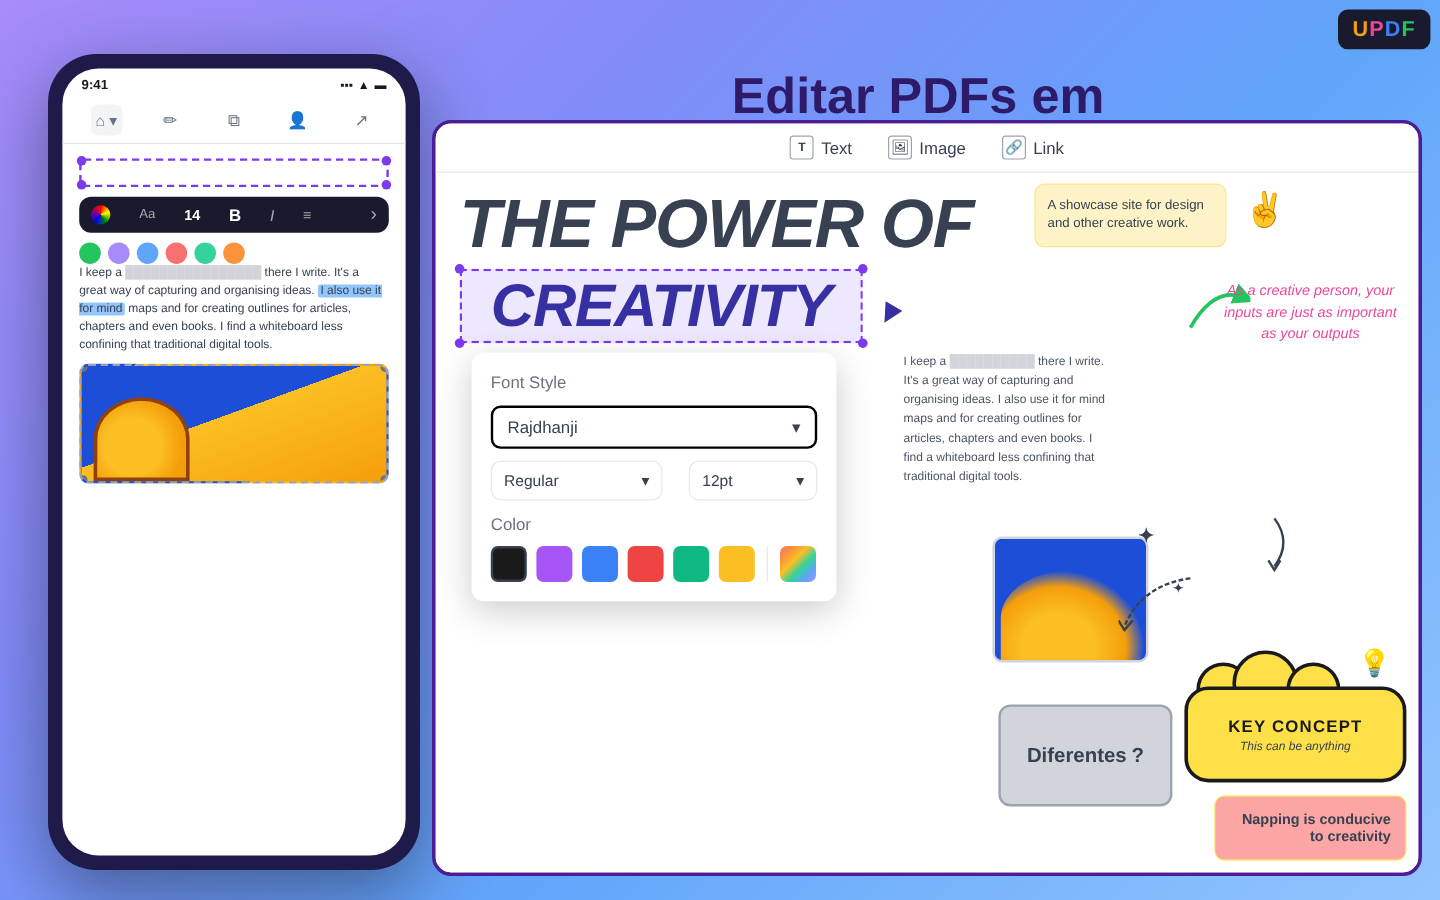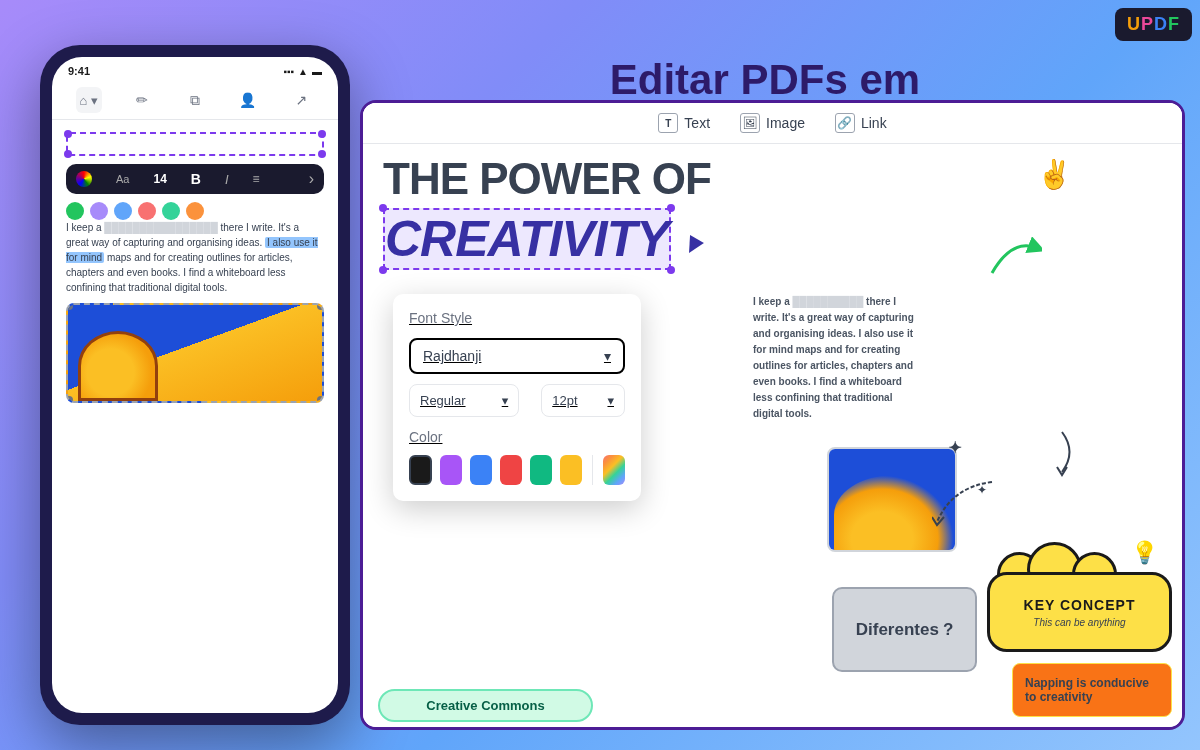--- a/index.html
+++ b/index.html
@@ -248,27 +248,26 @@
     .tablet-content {
       padding: 10px 20px;
       position: relative;
     }
 
     
     .font-panel {
       position: absolute;
       top: 150px;
       left: 30px;
-      width: 248px;
+      width: 304px;
       background: white;
       border-radius: 10px;
       box-shadow: 0 8px 30px rgba(0,0,0,0.2);
       padding: 16px;
       z-index: 10;
-      text-decoration: underline;
     }
     .font-panel-title {
       font-size: 14px;
       color: #6b7280;
       margin-bottom: 12px;
     }
     .font-select {
       width: 100%;
       padding: 8px 12px;
       border: 2px solid #000000;
@@ -428,25 +427,25 @@
       <div class="toolbar-item">
         <div class="icon-box" style="border:1.5px solid #9ca3af;border-radius:3px;font-size:12px;">🔗</div>
         <span>Link</span>
       </div>
       <div style="flex:1"></div>
     </div>
 
     <div class="tablet-content">
       
       <div style="margin-bottom:4px;">
-        <span style="font-size:44px;font-weight:900;color:#374151;letter-spacing:-1px;">THE POWER OF</span>
+        <span style="font-size:57px;font-weight:900;color:#374151;font-style:italic;letter-spacing:-1px;">THE POWER OF</span>
       </div>
       
       <div style="position:relative;margin-bottom:8px;display:inline-block;">
-        <span style="font-size:50px;font-weight:900;color:#3730a3;font-style:italic;letter-spacing:-1px;background:rgba(167,139,250,0.2);padding:0 0;border:2px dashed #7c3aed;border-radius:2px;display:inline-block;">CREATIVITY</span>
+        <span style="font-size:50px;font-weight:900;color:#3730a3;font-style:italic;letter-spacing:-1px;background:rgba(167,139,250,0.2);padding:0 24px;border:2px dashed #7c3aed;border-radius:2px;display:inline-block;">CREATIVITY</span>
         
         <div style="position:absolute;top:-4px;left:-4px;width:8px;height:8px;background:#7c3aed;border-radius:50%;"></div>
         <div style="position:absolute;top:-4px;right:-4px;width:8px;height:8px;background:#7c3aed;border-radius:50%;"></div>
         <div style="position:absolute;bottom:-4px;left:-4px;width:8px;height:8px;background:#7c3aed;border-radius:50%;"></div>
         <div style="position:absolute;bottom:-4px;right:-4px;width:8px;height:8px;background:#7c3aed;border-radius:50%;"></div>
         
         <div class="cursor" style="right:-30px;top:30px;"></div>
       </div>
 
       
@@ -473,37 +472,43 @@
           <div class="color-swatch-lg" style="background:#3b82f6;"></div>
           <div class="color-swatch-lg" style="background:#ef4444;"></div>
           <div class="color-swatch-lg" style="background:#10b981;"></div>
           <div class="color-swatch-lg" style="background:#fbbf24;"></div>
           <div style="width:1px;height:30px;background:#e5e7eb;margin:0 2px;"></div>
           <div class="color-more"></div>
         </div>
       </div>
 
       
-      <div style="position:absolute;top:150px;left:390px;width:170px;font-size:10px;color:#4b5563;line-height:1.6;font-weight:bold;">
+      <div style="position:absolute;top:150px;left:390px;width:170px;font-size:10px;color:#4b5563;line-height:1.6;">
         I keep a <span style="color:#d1d5db;">██████████</span> there I write. It's a great way of capturing and organising ideas. I also use it for mind maps and for creating outlines for articles, chapters and even books. I find a whiteboard less confining that traditional digital tools.
       </div>
     </div>
 
+    <div style="position:absolute;top:50px;right:160px;width:160px;background:#fef3c7;border-radius:8px;padding:10px;font-size:11px;color:#374151;line-height:1.4;border:1px solid #fde68a;">
+      <span>A showcase site for design and other creative work.</span>
+    </div>
 
     <div style="position:absolute;top:55px;right:110px;font-size:28px;">✌️</div>
 
     <svg style="position:absolute;top:130px;right:140px;width:60px;height:50px;">
       <path d="M 10 40 Q 30 5 55 15" stroke="#22c55e" stroke-width="3" fill="none" marker-end="url(#arr)"></path>
       <defs>
         <marker id="arr" markerWidth="6" markerHeight="6" refX="3" refY="3" orient="auto">
           <path d="M 0 0 L 6 3 L 0 6 z" fill="#22c55e"></path>
         </marker>
       </defs>
     </svg>
 
+    <div style="position:absolute;top:130px;right:10px;width:160px;font-style:italic;color:#ec4899;font-size:12px;line-height:1.5;text-align:center;">
+      <span>As a creative person, your inputs are just as important as your outputs</span>
+    </div>
 
     <div style="position:absolute;bottom:175px;right:225px;width:130px;height:105px;border-radius:8px;overflow:hidden;border:2px solid #d1d5db;">
       <div style="position:absolute;top:0;left:0;right:0;bottom:0;background:#1d4ed8;"></div>
       <div style="position:absolute;bottom:-5px;left:5px;width:120px;height:80px;background:radial-gradient(ellipse at 40% 80%,#fbbf24 30%,#f59e0b 55%,transparent 70%);border-radius:50% 50% 0 0;"></div>
     </div>
 
     <div style="position:absolute;bottom:60px;right:10px;width:185px;">
       <div style="position:relative;height:120px;">
 
         <div style="position:absolute;top:5px;left:10px;width:45px;height:45px;background:#fde047;border-radius:50%;border:3px solid #1a1a1a;"></div>
@@ -517,27 +522,24 @@
           <div style="position:absolute;top:-35px;right:10px;font-size:22px;">💡</div>
         </div>
       </div>
     </div>
 
     <div style="position:absolute;bottom:55px;right:205px;width:145px;height:85px;background:#d1d5db;border-radius:10px;display:flex;align-items:center;justify-content:center;border:2px solid #9ca3af;flex-direction:row;gap:4px;">
       <span style="font-size:17px;font-weight:700;color:#374151;">Diferentes</span>
       <span style="font-size:17px;font-weight:700;color:#374151;">?</span>
     </div>
 
-    <div style="position:absolute;bottom:10px;right:10px;width:160px;background:#f97316;border-radius:8px;padding:12px;font-size:12px;font-weight:700;color:#374151;border:1px solid #fde047;">
+    <div style="position:absolute;bottom:10px;right:10px;width:160px;background:#fca5a5;border-radius:8px;padding:12px;font-size:12px;font-weight:700;color:#374151;border:1px solid #fde047;text-align:right;">
       <span>Napping is conducive to creativity</span>
     </div>
 
-    <div style="position:absolute;bottom:5px;left:15px;width:215px;background:#d1fae5;border-radius:20px;padding:7px 16px;font-size:13px;font-weight:700;color:#065f46;text-align:center;border:2px solid #6ee7b7;">
-      <span>Creative Commons</span>
-    </div>
 
     <svg style="position:absolute;bottom:190px;right:180px;width:70px;height:60px;">
       <path d="M 60 5 Q 20 10 5 45" stroke="#374151" stroke-width="2" fill="none" stroke-dasharray="4 2"></path>
       <path d="M 0 40 L 5 48 L 12 40" stroke="#374151" stroke-width="2" fill="none"></path>
     </svg>
 
     <svg style="position:absolute;bottom:250px;right:100px;width:40px;height:50px;">
       <path d="M 20 5 Q 35 25 20 45" stroke="#374151" stroke-width="2" fill="none"></path>
       <path d="M 15 40 L 20 48 L 25 40" stroke="#374151" stroke-width="2" fill="none"></path>
     </svg>

